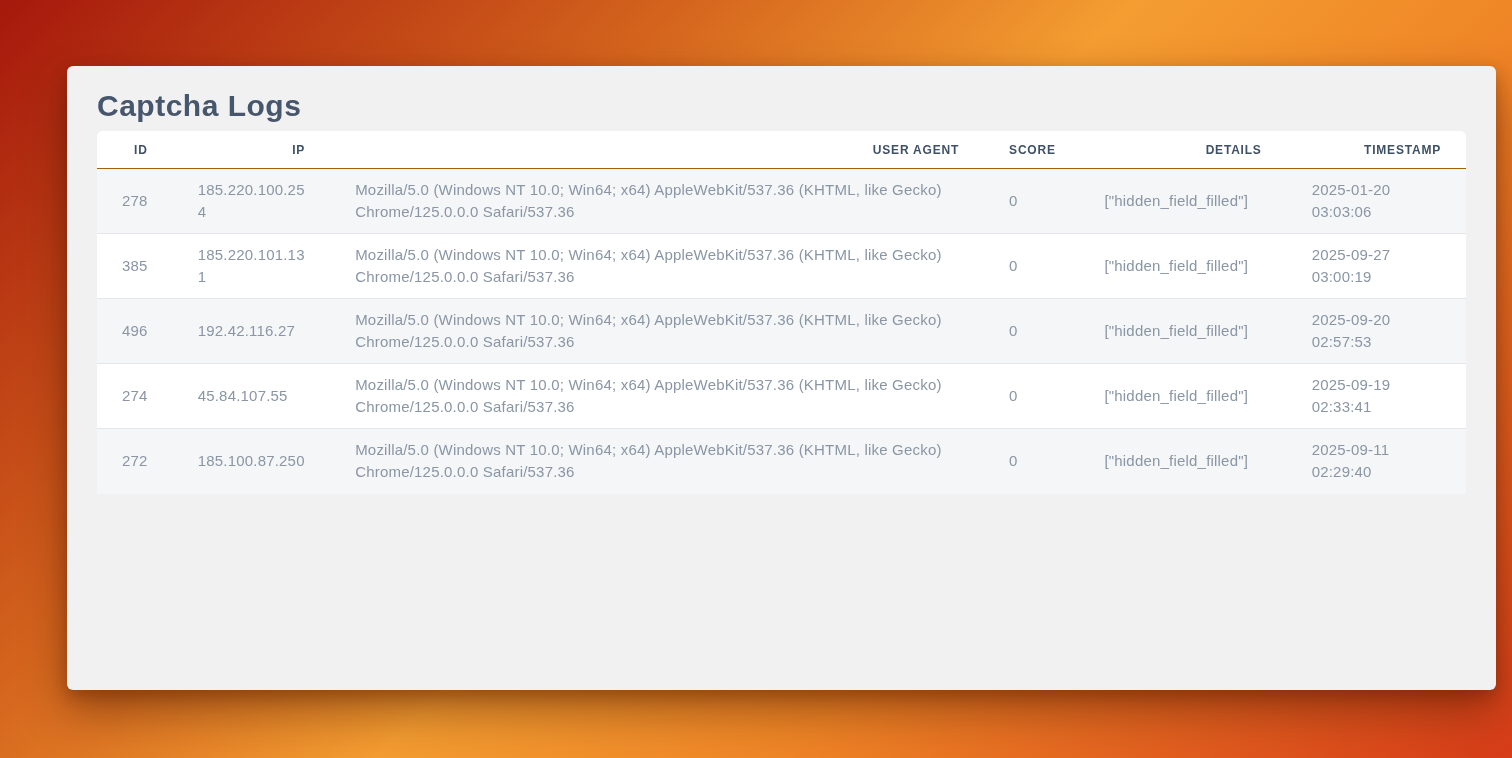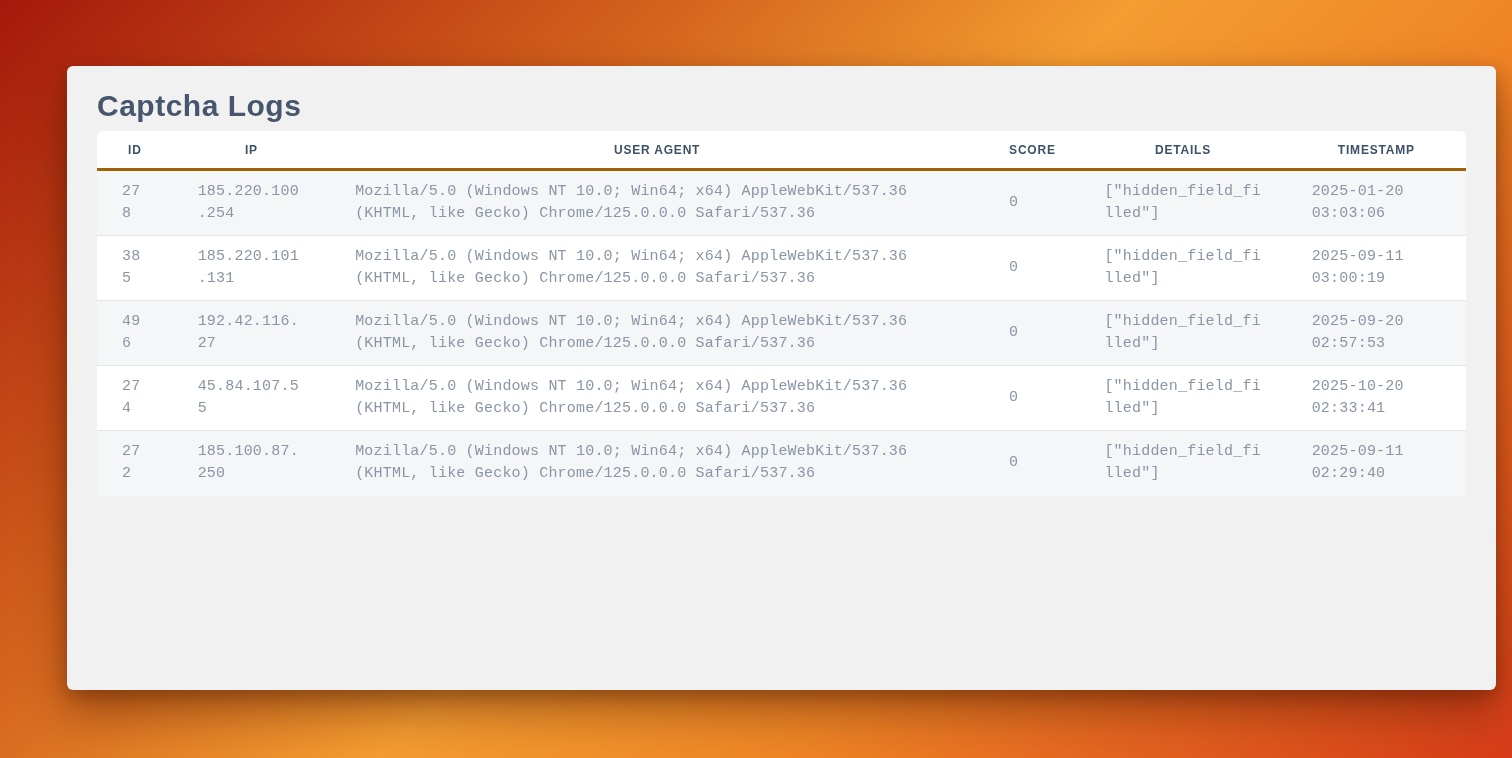--- a/index.html
+++ b/index.html
@@ -41,42 +41,42 @@
     border-collapse: collapse;
     table-layout: fixed;
   }
   col.c-id { width: 73px; }
   col.c-ip { width: 152px; }
   col.c-ua { width: 631px; }
   col.c-score { width: 92px; }
   col.c-details { width: 200px; }
   col.c-ts { width: 173px; }
   th {
-    text-align: center;
+    text-align: right;
     font-size: 12px;
     font-weight: 700;
     letter-spacing: 0.8px;
     color: var(--head);
     padding: 12px 25px 11px 25px;
     background: var(--table-bg);
-    border-bottom: 3px solid #a16207;
+    border-bottom: 1px solid #a16207;
     text-transform: uppercase;
     white-space: nowrap;
   }
   td {
     font-size: 15px;
     color: var(--body-text);
     letter-spacing: 0.2px;
     line-height: 22px;
     padding: 10px 25px;
     height: 65px;
     vertical-align: middle;
     overflow-wrap: break-word;
   }
-  tbody tr { background: var(--table-bg); font-family: Liberation Mono, monospace; }
+  tbody tr { background: var(--table-bg); }
   tbody tr:nth-child(odd) { background: var(--stripe); }
   tbody tr + tr td { border-top: 1px solid var(--row-border); }
 </style>
 </head>
 <body>
 
 <div class="card">
   <h1 class="page-title">Captcha Logs</h1>
 
   <div class="table-wrap">
@@ -107,37 +107,37 @@
     <td>0</td>
     <td>["hidden_field_filled"]</td>
     <td>2025-01-20 03:03:06</td>
   </tr>
           <tr>
     <td>385</td>
     <td>185.220.101.131</td>
     <td>Mozilla/5.0 (Windows NT 10.0; Win64; x64) AppleWebKit/537.36 (KHTML, like Gecko) Chrome/125.0.0.0 Safari/537.36</td>
     <td>0</td>
     <td>["hidden_field_filled"]</td>
-    <td>2025-09-11 03:00:19</td>
+    <td>2025-09-27 03:00:19</td>
   </tr>
           <tr>
     <td>496</td>
     <td>192.42.116.27</td>
     <td>Mozilla/5.0 (Windows NT 10.0; Win64; x64) AppleWebKit/537.36 (KHTML, like Gecko) Chrome/125.0.0.0 Safari/537.36</td>
     <td>0</td>
     <td>["hidden_field_filled"]</td>
     <td>2025-09-20 02:57:53</td>
   </tr>
           <tr>
     <td>274</td>
     <td>45.84.107.55</td>
     <td>Mozilla/5.0 (Windows NT 10.0; Win64; x64) AppleWebKit/537.36 (KHTML, like Gecko) Chrome/125.0.0.0 Safari/537.36</td>
     <td>0</td>
     <td>["hidden_field_filled"]</td>
-    <td>2025-10-20 02:33:41</td>
+    <td>2025-09-19 02:33:41</td>
   </tr>
           <tr>
     <td>272</td>
     <td>185.100.87.250</td>
     <td>Mozilla/5.0 (Windows NT 10.0; Win64; x64) AppleWebKit/537.36 (KHTML, like Gecko) Chrome/125.0.0.0 Safari/537.36</td>
     <td>0</td>
     <td>["hidden_field_filled"]</td>
     <td>2025-09-11 02:29:40</td>
   </tr>
         </tbody>

